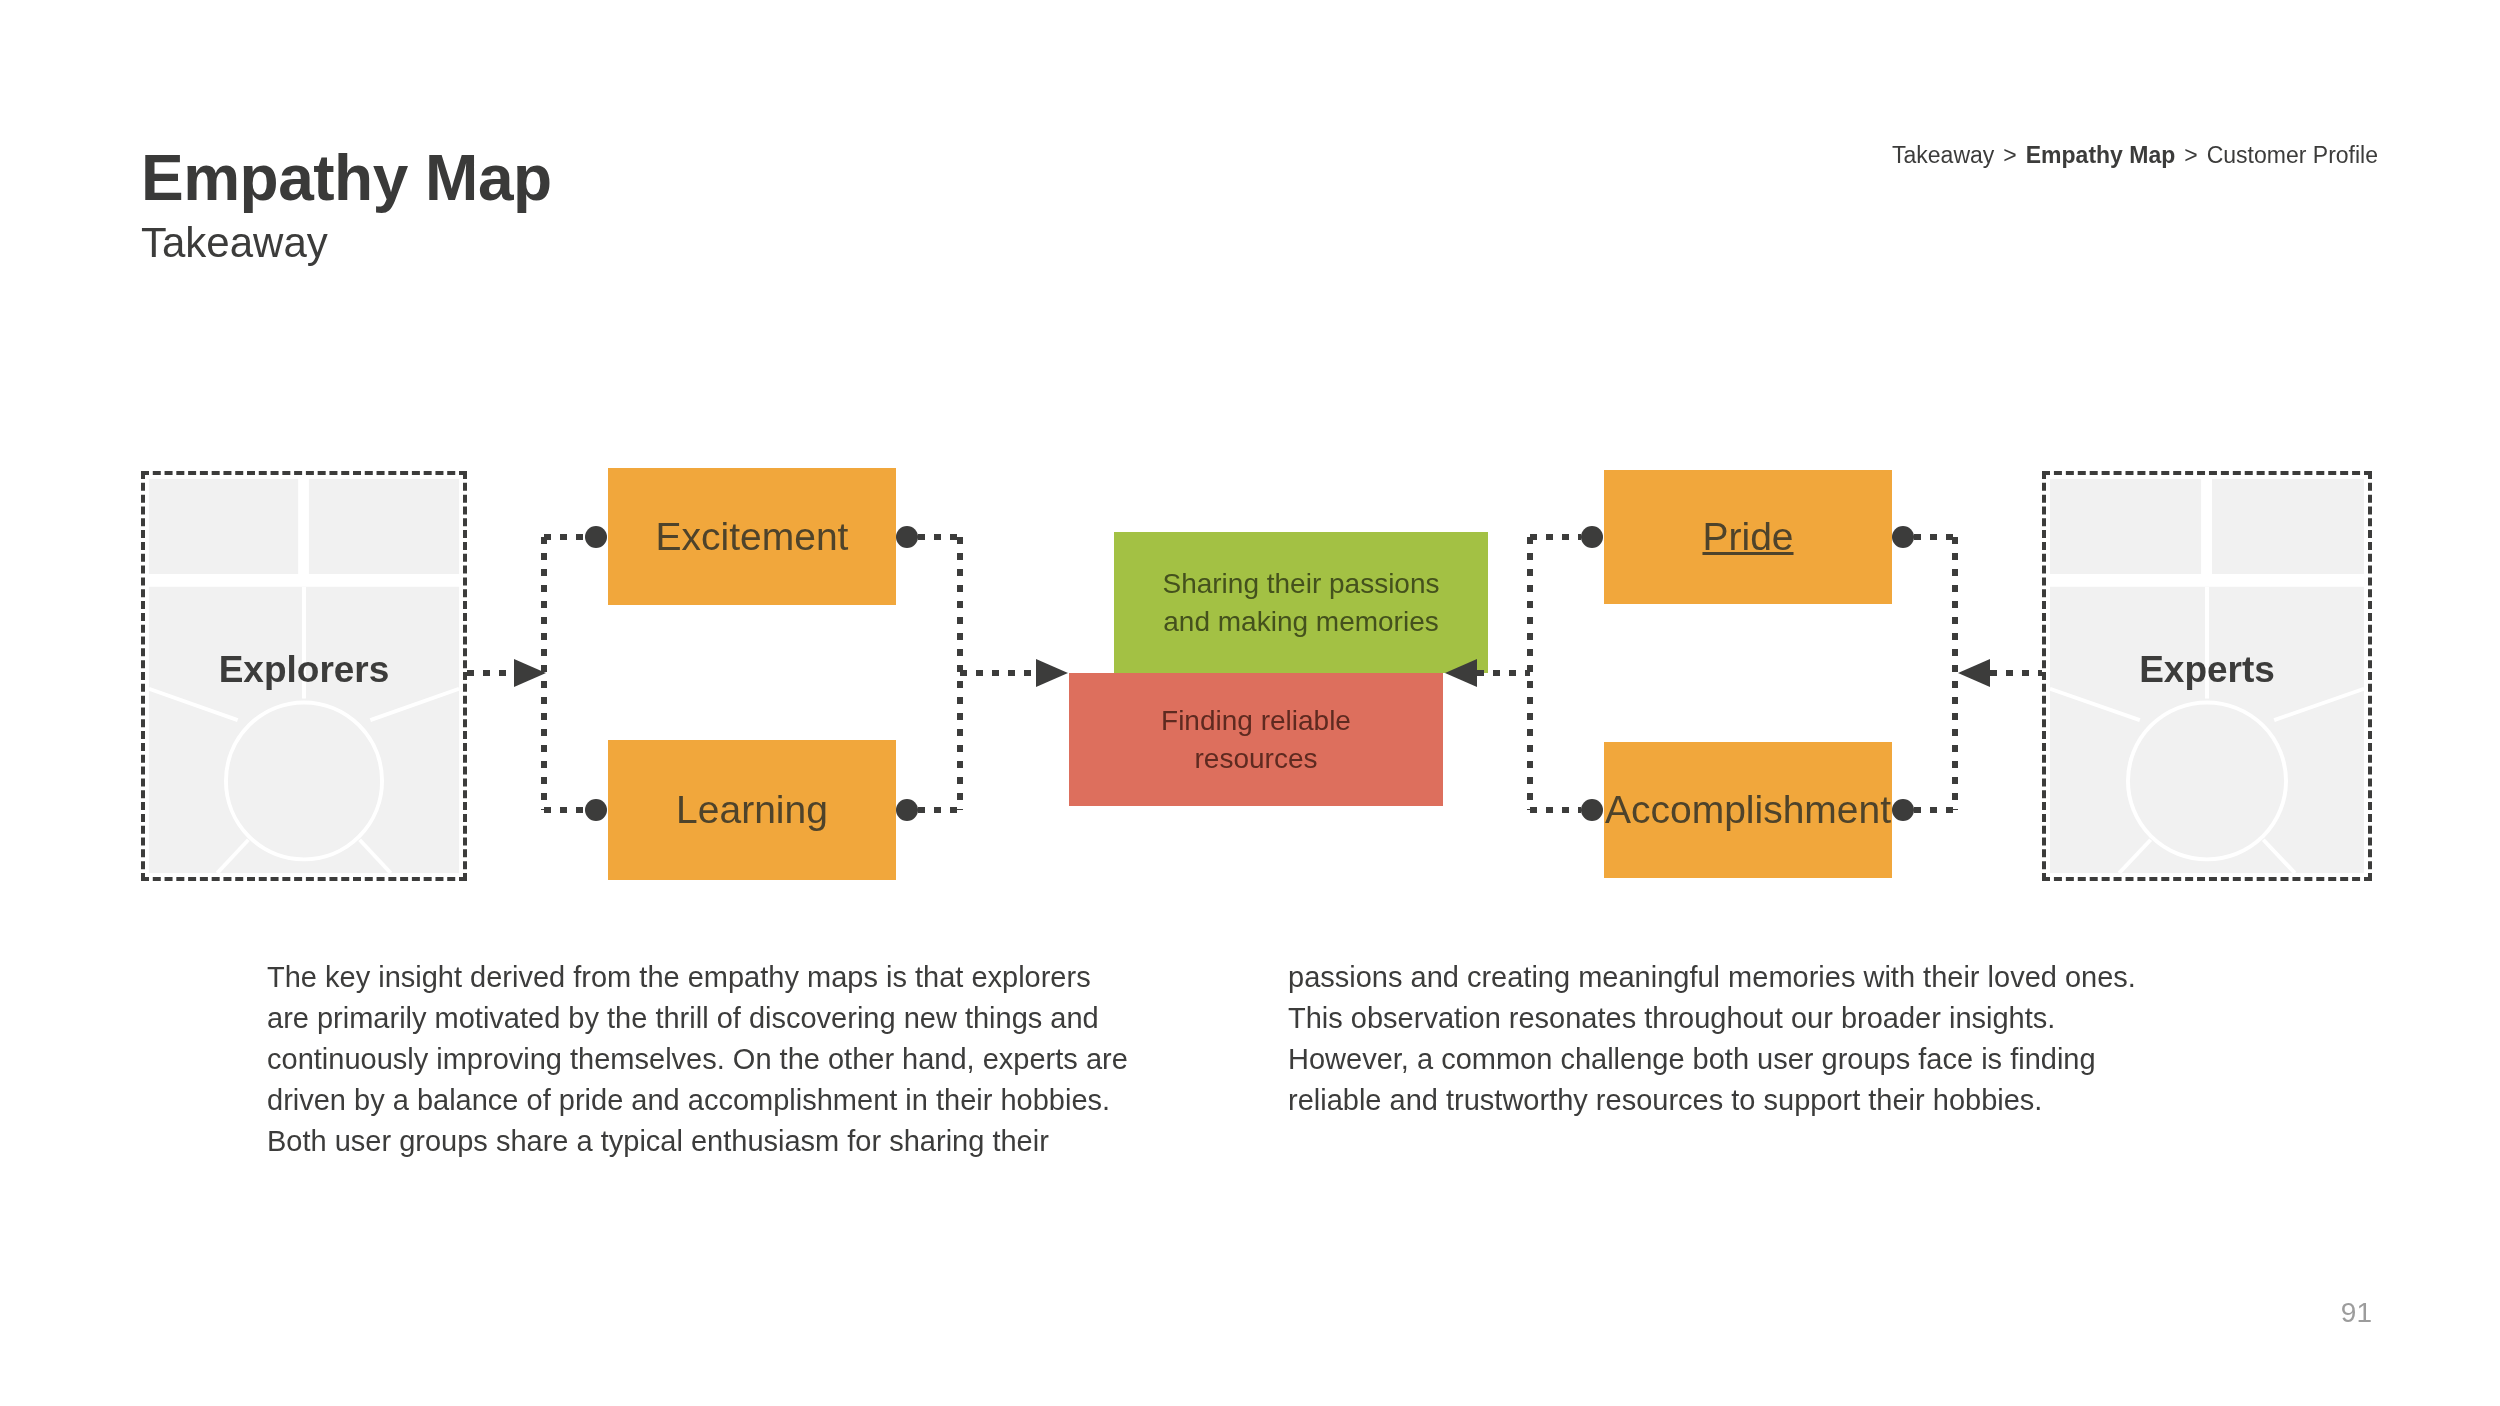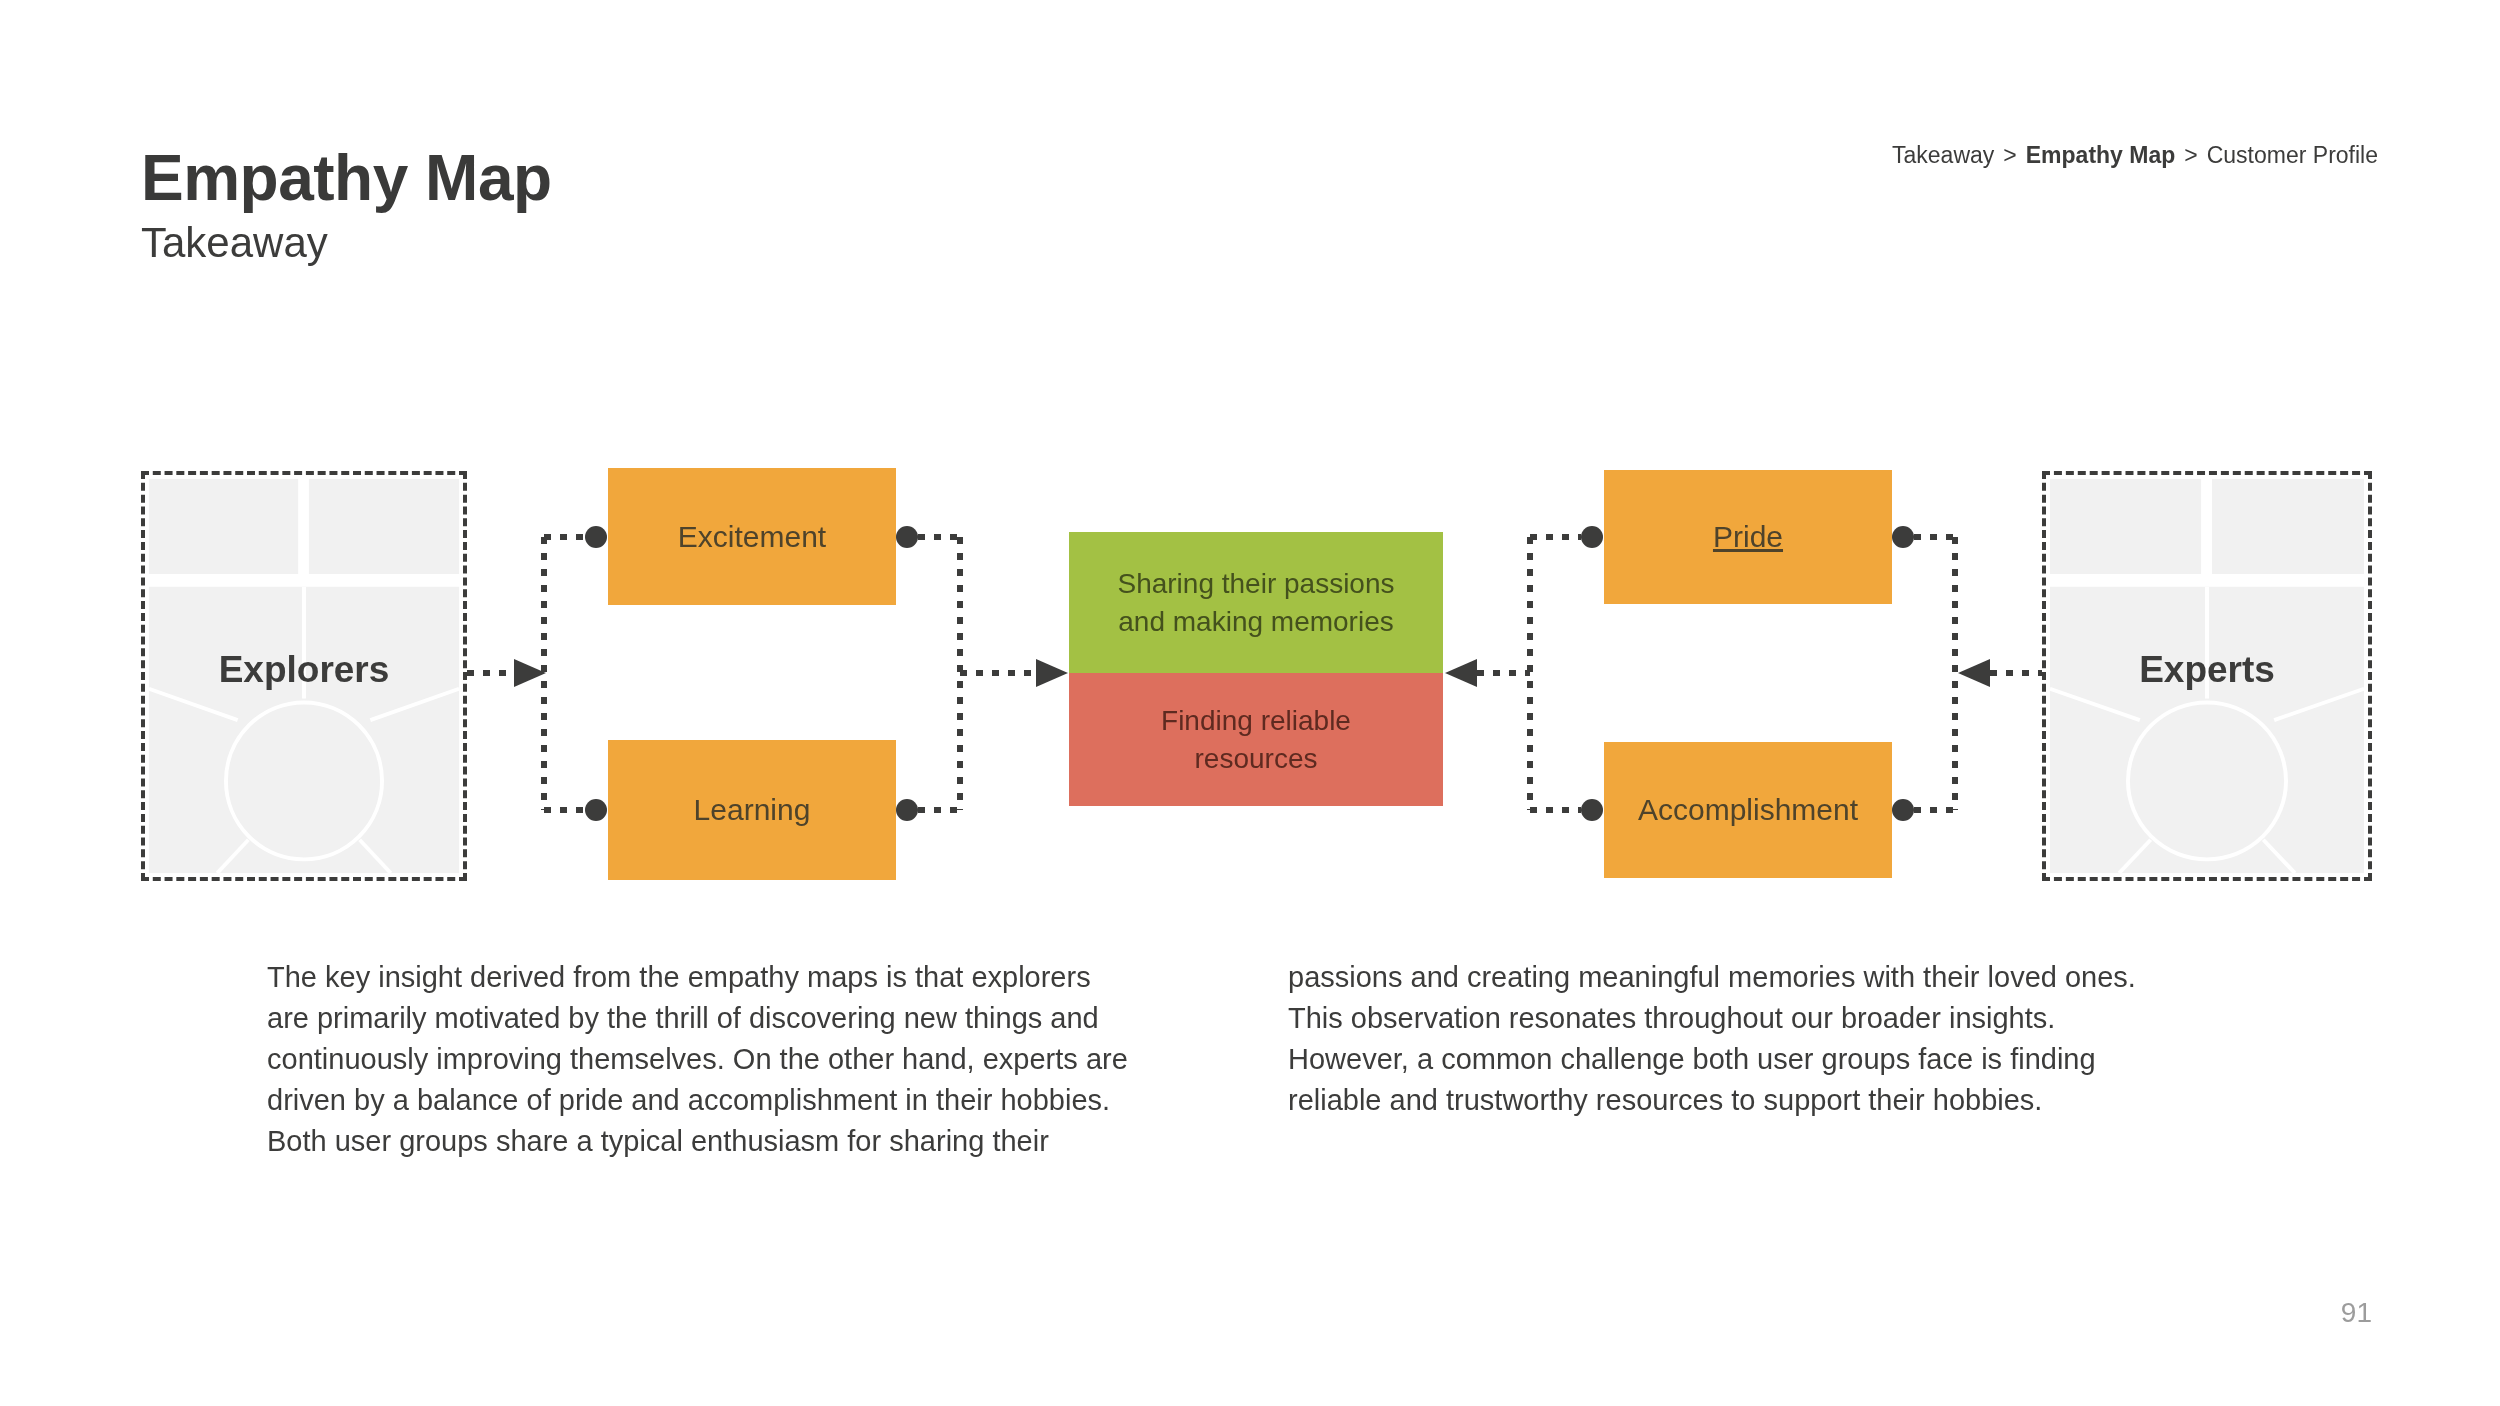--- a/index.html
+++ b/index.html
@@ -63,39 +63,39 @@
     display: flex; align-items: center; justify-content: center;
     font-size: 37px; font-weight: 700; color: #3C3C3B;
     transform: translateY(-6px);
   }
 
   .motiv-box {
     position: absolute;
     width: 288px;
     background: #F1A73C;
     display: flex; align-items: center; justify-content: center;
-    font-size: 30px;
+    font-size: 39px;
     color: #4E432B;
     text-align: center;
   }
   #excitement-box     { left: 608px;  top: 468px; height: 137px; }
   #learning-box       { left: 608px;  top: 740px; height: 140px; }
   #pride-box          { left: 1604px; top: 470px; height: 134px; text-decoration: underline; }
   #accomplishment-box { left: 1604px; top: 742px; height: 136px; }
 
   .center-box {
     position: absolute;
     left: 1069px;
     width: 374px;
     display: flex; align-items: center; justify-content: center;
     text-align: center;
     font-size: 28px;
     line-height: 1.35;
   }
-  #positive-box  { top: 532px; height: 141px; background: #A3C144; color: #44511D; }
+  #positive-box  { top: 532px; height: 141px; background: #A3C144; color: #44511D; margin-left: 45px; }
   #challenge-box { top: 673px; height: 133px; background: #DD6F5D; color: #5E2A20; }
   #positive-box .center-label  { max-width: 330px; }
   #challenge-box .center-label { max-width: 250px; }
 
   
   .connectors {
     position: absolute; left: 0; top: 0;
     width: 2500px; height: 1406px;
     pointer-events: none;
   }

